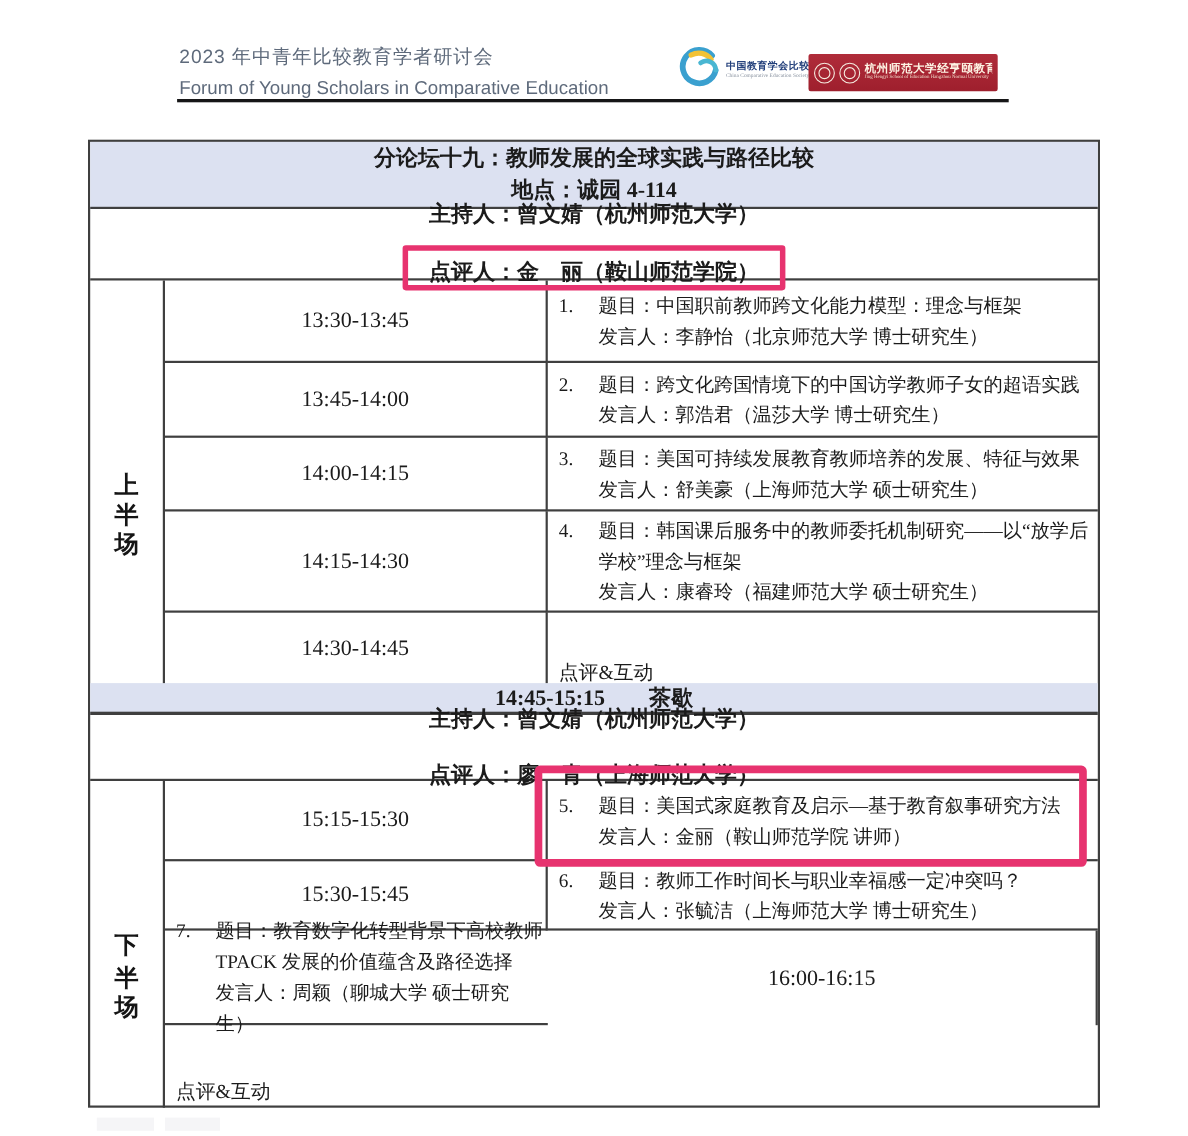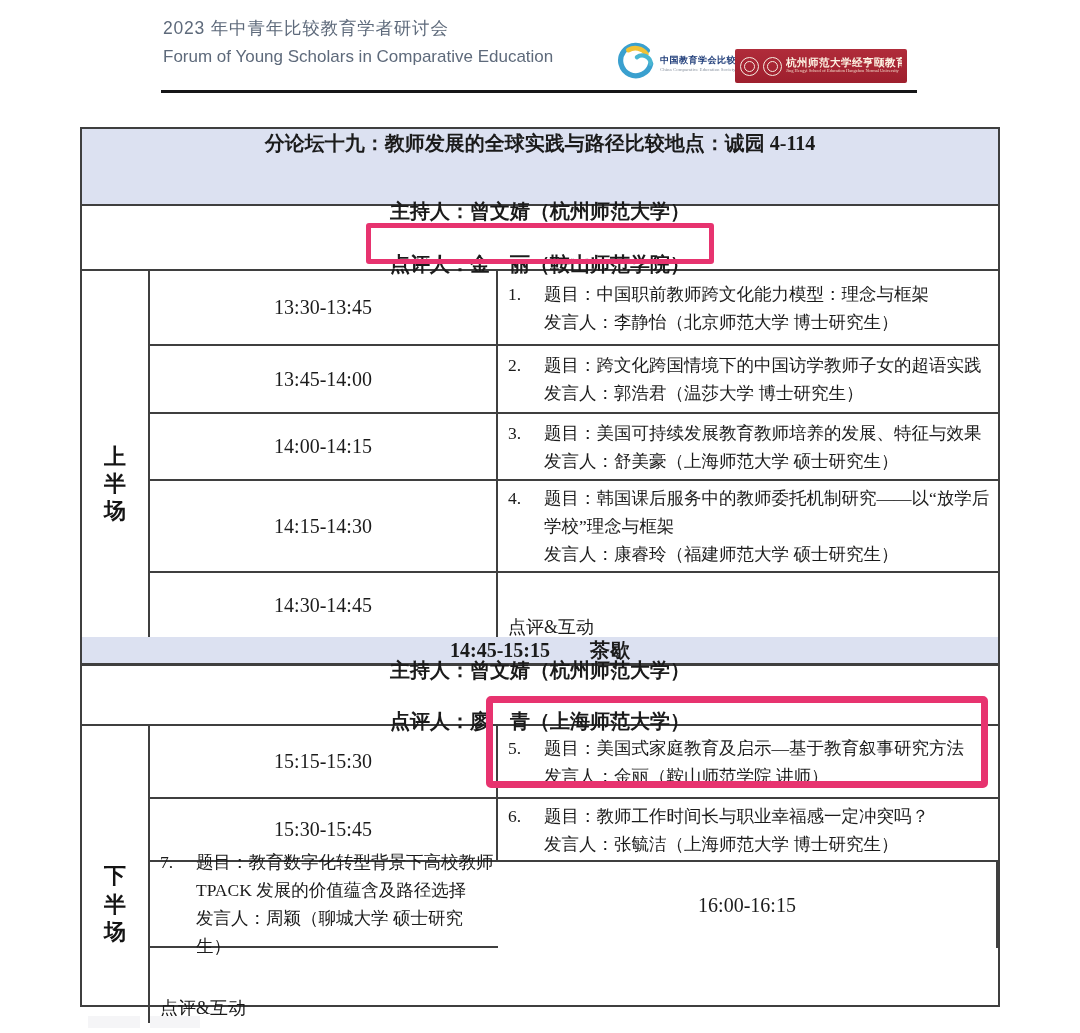--- a/index.html
+++ b/index.html
@@ -4,21 +4,21 @@
 <style>
   * { margin:0; padding:0; box-sizing:border-box; }
   html,body { background:#ffffff; }
   body {
     width:1080px; height:1033px; position:relative; overflow:hidden;
     font-family:"Liberation Serif","DejaVu Serif",serif; color:#1b1b1b;
   }
   .page { position:absolute; inset:0; background:#fff; }
 
   
-  .doc-title { position:absolute; left:163px; top:16px;
+  .doc-title { position:absolute; left:163px; top:39px;
     font-family:"Liberation Sans","DejaVu Sans",sans-serif; color:var(--header-text,#5e6a7b); }
   .doc-title .zh { font-size:17.5px; letter-spacing:.8px; margin-bottom:7px; }
   .doc-title .en { font-size:17px; }
   .header-rule { position:absolute; left:161px; top:90px; width:756px; height:3px; background:#161617; }
 
   .org1 { position:absolute; left:616px; top:42px; display:flex; align-items:center; gap:6px; }
   .org1 .txt .zh { font-size:9px; font-weight:bold; color:var(--logo-blue,#24417c); letter-spacing:.5px; }
   .org1 .txt .en { font-size:6px; color:#8a93a0; transform:scale(.82); transform-origin:left top; white-space:nowrap; }
 
   .org2 { position:absolute; left:735px; top:49px; width:172px; height:34px;
@@ -29,22 +29,22 @@
   .seal::after { content:""; width:9px; height:9px; border:1px solid #f6ece0; border-radius:50%; }
   .org2 .txt { line-height:1.1; overflow:hidden; }
   .org2 .txt .zh { font-size:10.5px; font-weight:bold; color:#fdf3e3; letter-spacing:.5px; white-space:nowrap;
     font-family:"Liberation Serif",serif; }
   .org2 .txt .en { font-size:6px; color:#f0d9c8; transform:scale(.74); transform-origin:left top; white-space:nowrap; }
 
   
   .tbl { position:absolute; left:80px; top:127px; width:920px; height:880px;
     border:2px solid var(--table-border,#3e3e3e); background:#fff; }
   .band { background:var(--band-bg,#dce1f1); }
-  .forum-head { height:77px; border-bottom:2px solid var(--table-border,#3e3e3e);
-    display:flex; flex-direction:row; justify-content:center; text-align:center; }
+  .forum-head { height:61px; border-bottom:2px solid var(--table-border,#3e3e3e);
+    display:flex; flex-direction:column; justify-content:center; text-align:center; }
   .forum-head .line { font-size:20px; font-weight:bold; line-height:29px; }
   .hosts { height:65px; border-bottom:2px solid var(--table-border,#3e3e3e);
     display:flex; flex-direction:column; justify-content:center; text-align:center;gap:21px; }
   .hosts .line { font-size:20px; font-weight:bold; line-height:32px; }
   .hosts2 { height:60px; }
   .hosts2 .line { line-height:30px; }
 
   .sect { display:grid; grid-template-columns:68px 348px 1fr; }
   .sect1 { grid-template-rows:75px 68px 67px 92px 64px; }
   .sect2 { grid-template-rows:73px 63px 86px 75px; }

